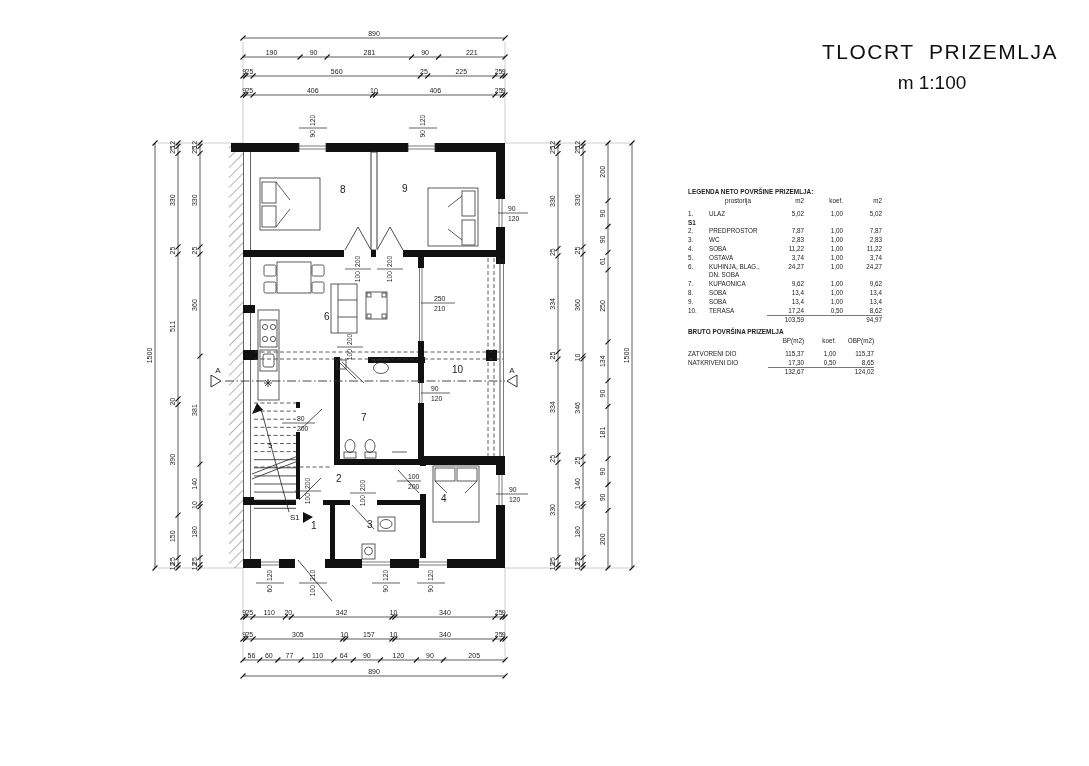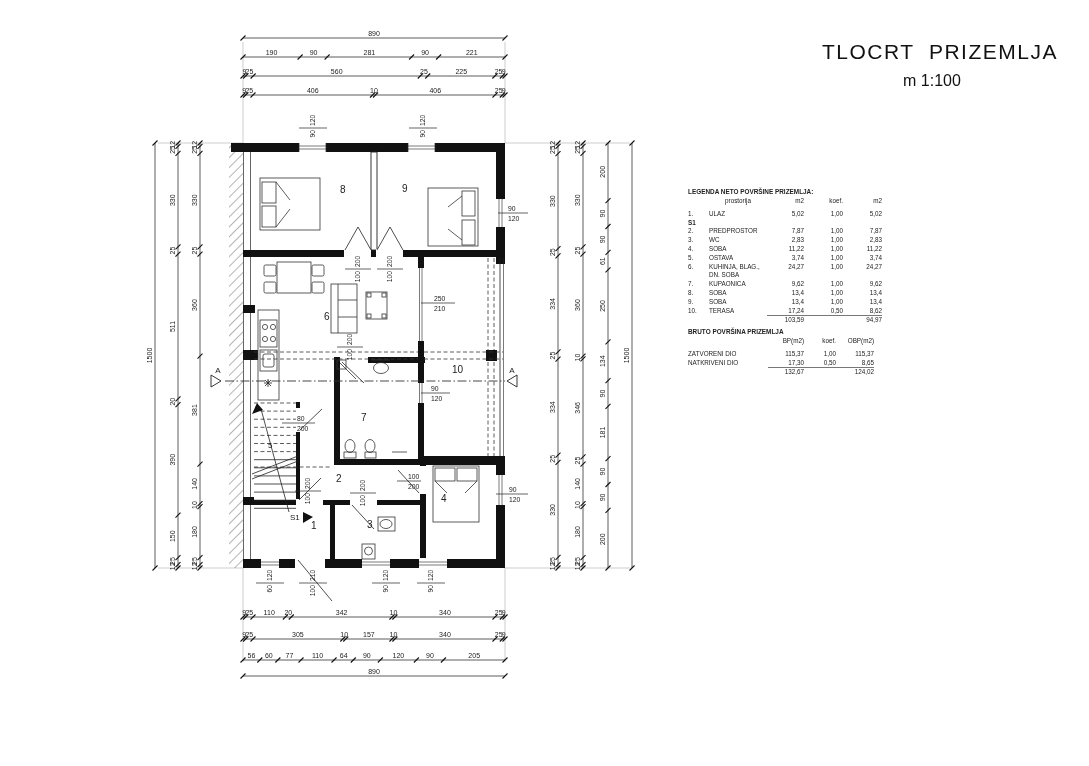--- a/index.html
+++ b/index.html
@@ -2,21 +2,21 @@
 <html><head>
 <meta charset="utf-8">
 <style>
   html,body{margin:0;padding:0;background:#fff;}
   #canvas{position:relative;width:1089px;height:766px;background:#ffffff;overflow:hidden;
           font-family:"Liberation Sans",sans-serif;color:#1a1a1a;}
   #plan-svg{position:absolute;left:0;top:0;}
   
   #title-block{position:absolute;left:822px;top:40px;width:220px;text-align:center;}
   #title-line1{font-size:21px;letter-spacing:1.5px;white-space:pre;color:#111;}
-  #title-line2{font-size:16px;margin-top:8px;color:#111;}
+  #title-line2{font-size:19px;margin-top:8px;color:#111;}
   
   #legend-block{position:absolute;left:688px;top:188px;width:210px;font-size:6.3px;color:#222;}
   #legend-heading,#bruto-heading{font-weight:bold;font-size:6.4px;}
   #legend-rows{display:grid;grid-template-columns:21px 58px 37px 39px 39px;line-height:8.8px;margin-top:2px;}
   #bruto-block{position:absolute;left:688px;top:328px;width:210px;font-size:6.3px;color:#222;}
   #bruto-rows{display:grid;grid-template-columns:80px 36px 32px 38px;line-height:8.8px;margin-top:2px;}
   .c2,.c3,.c4,.b1,.b2,.b3{text-align:right;}
   .c1.ctr{text-align:center;}
   .hd{color:#222;}
   .bold{font-weight:bold;}

